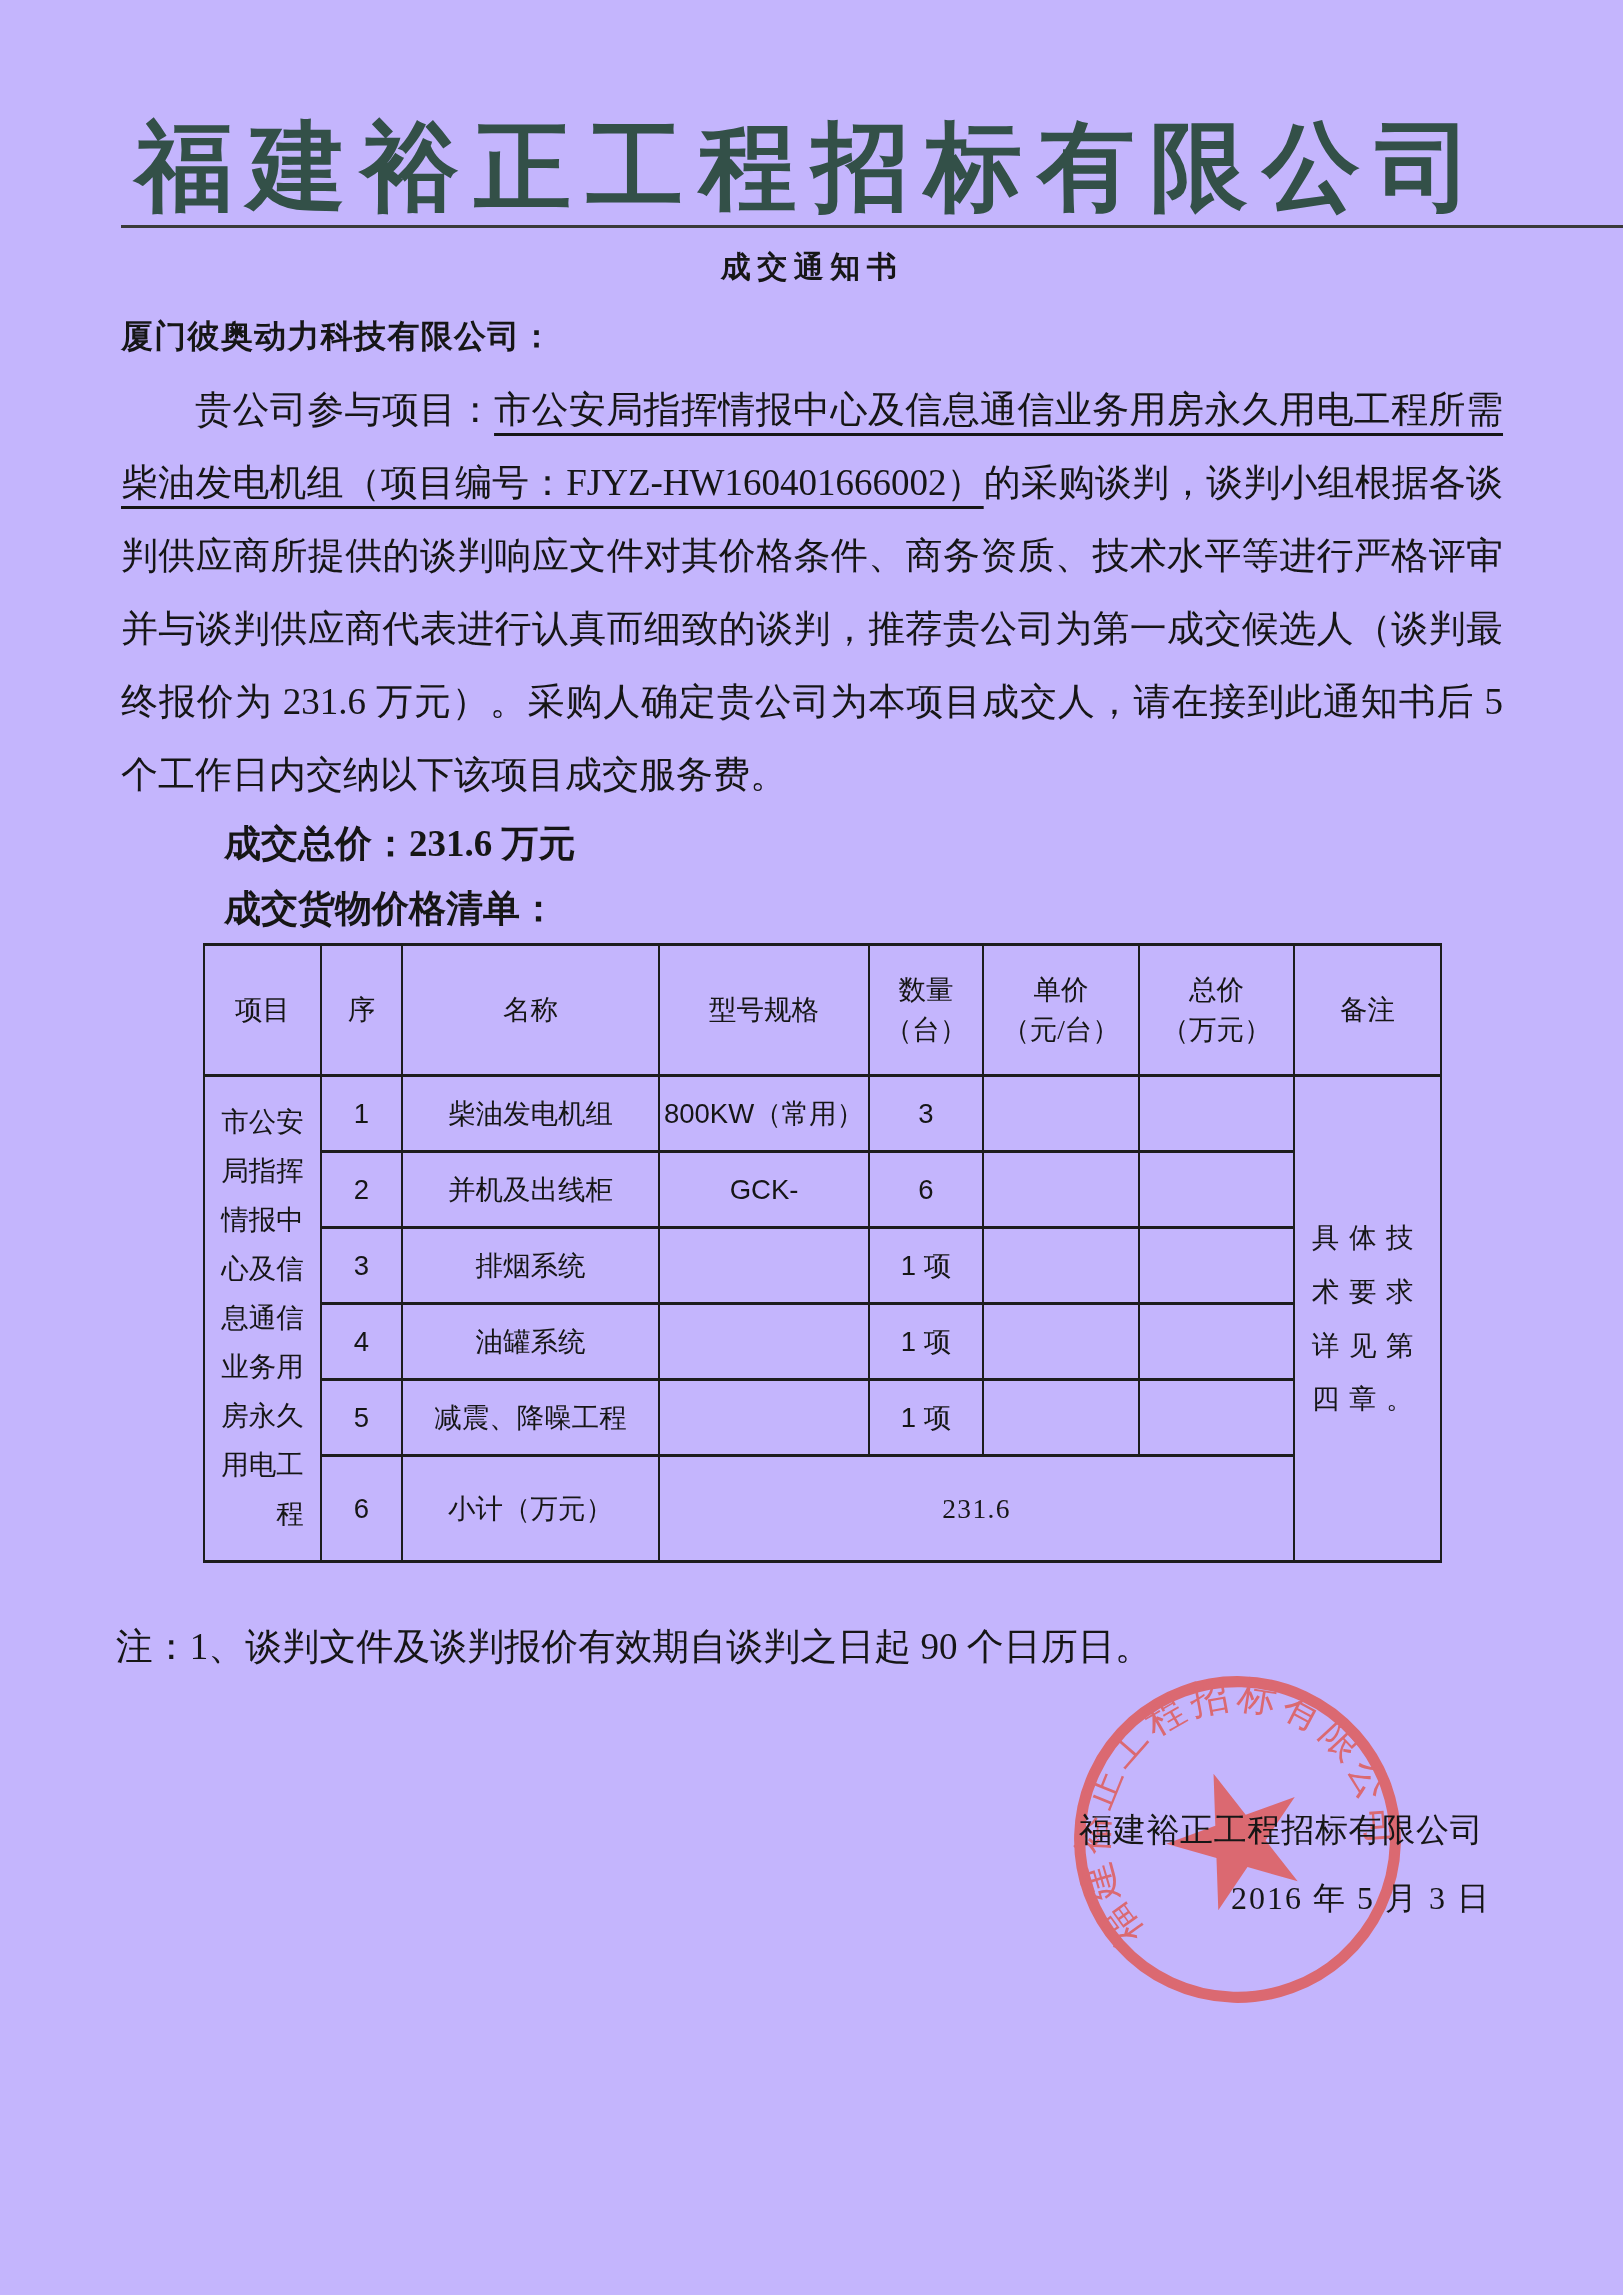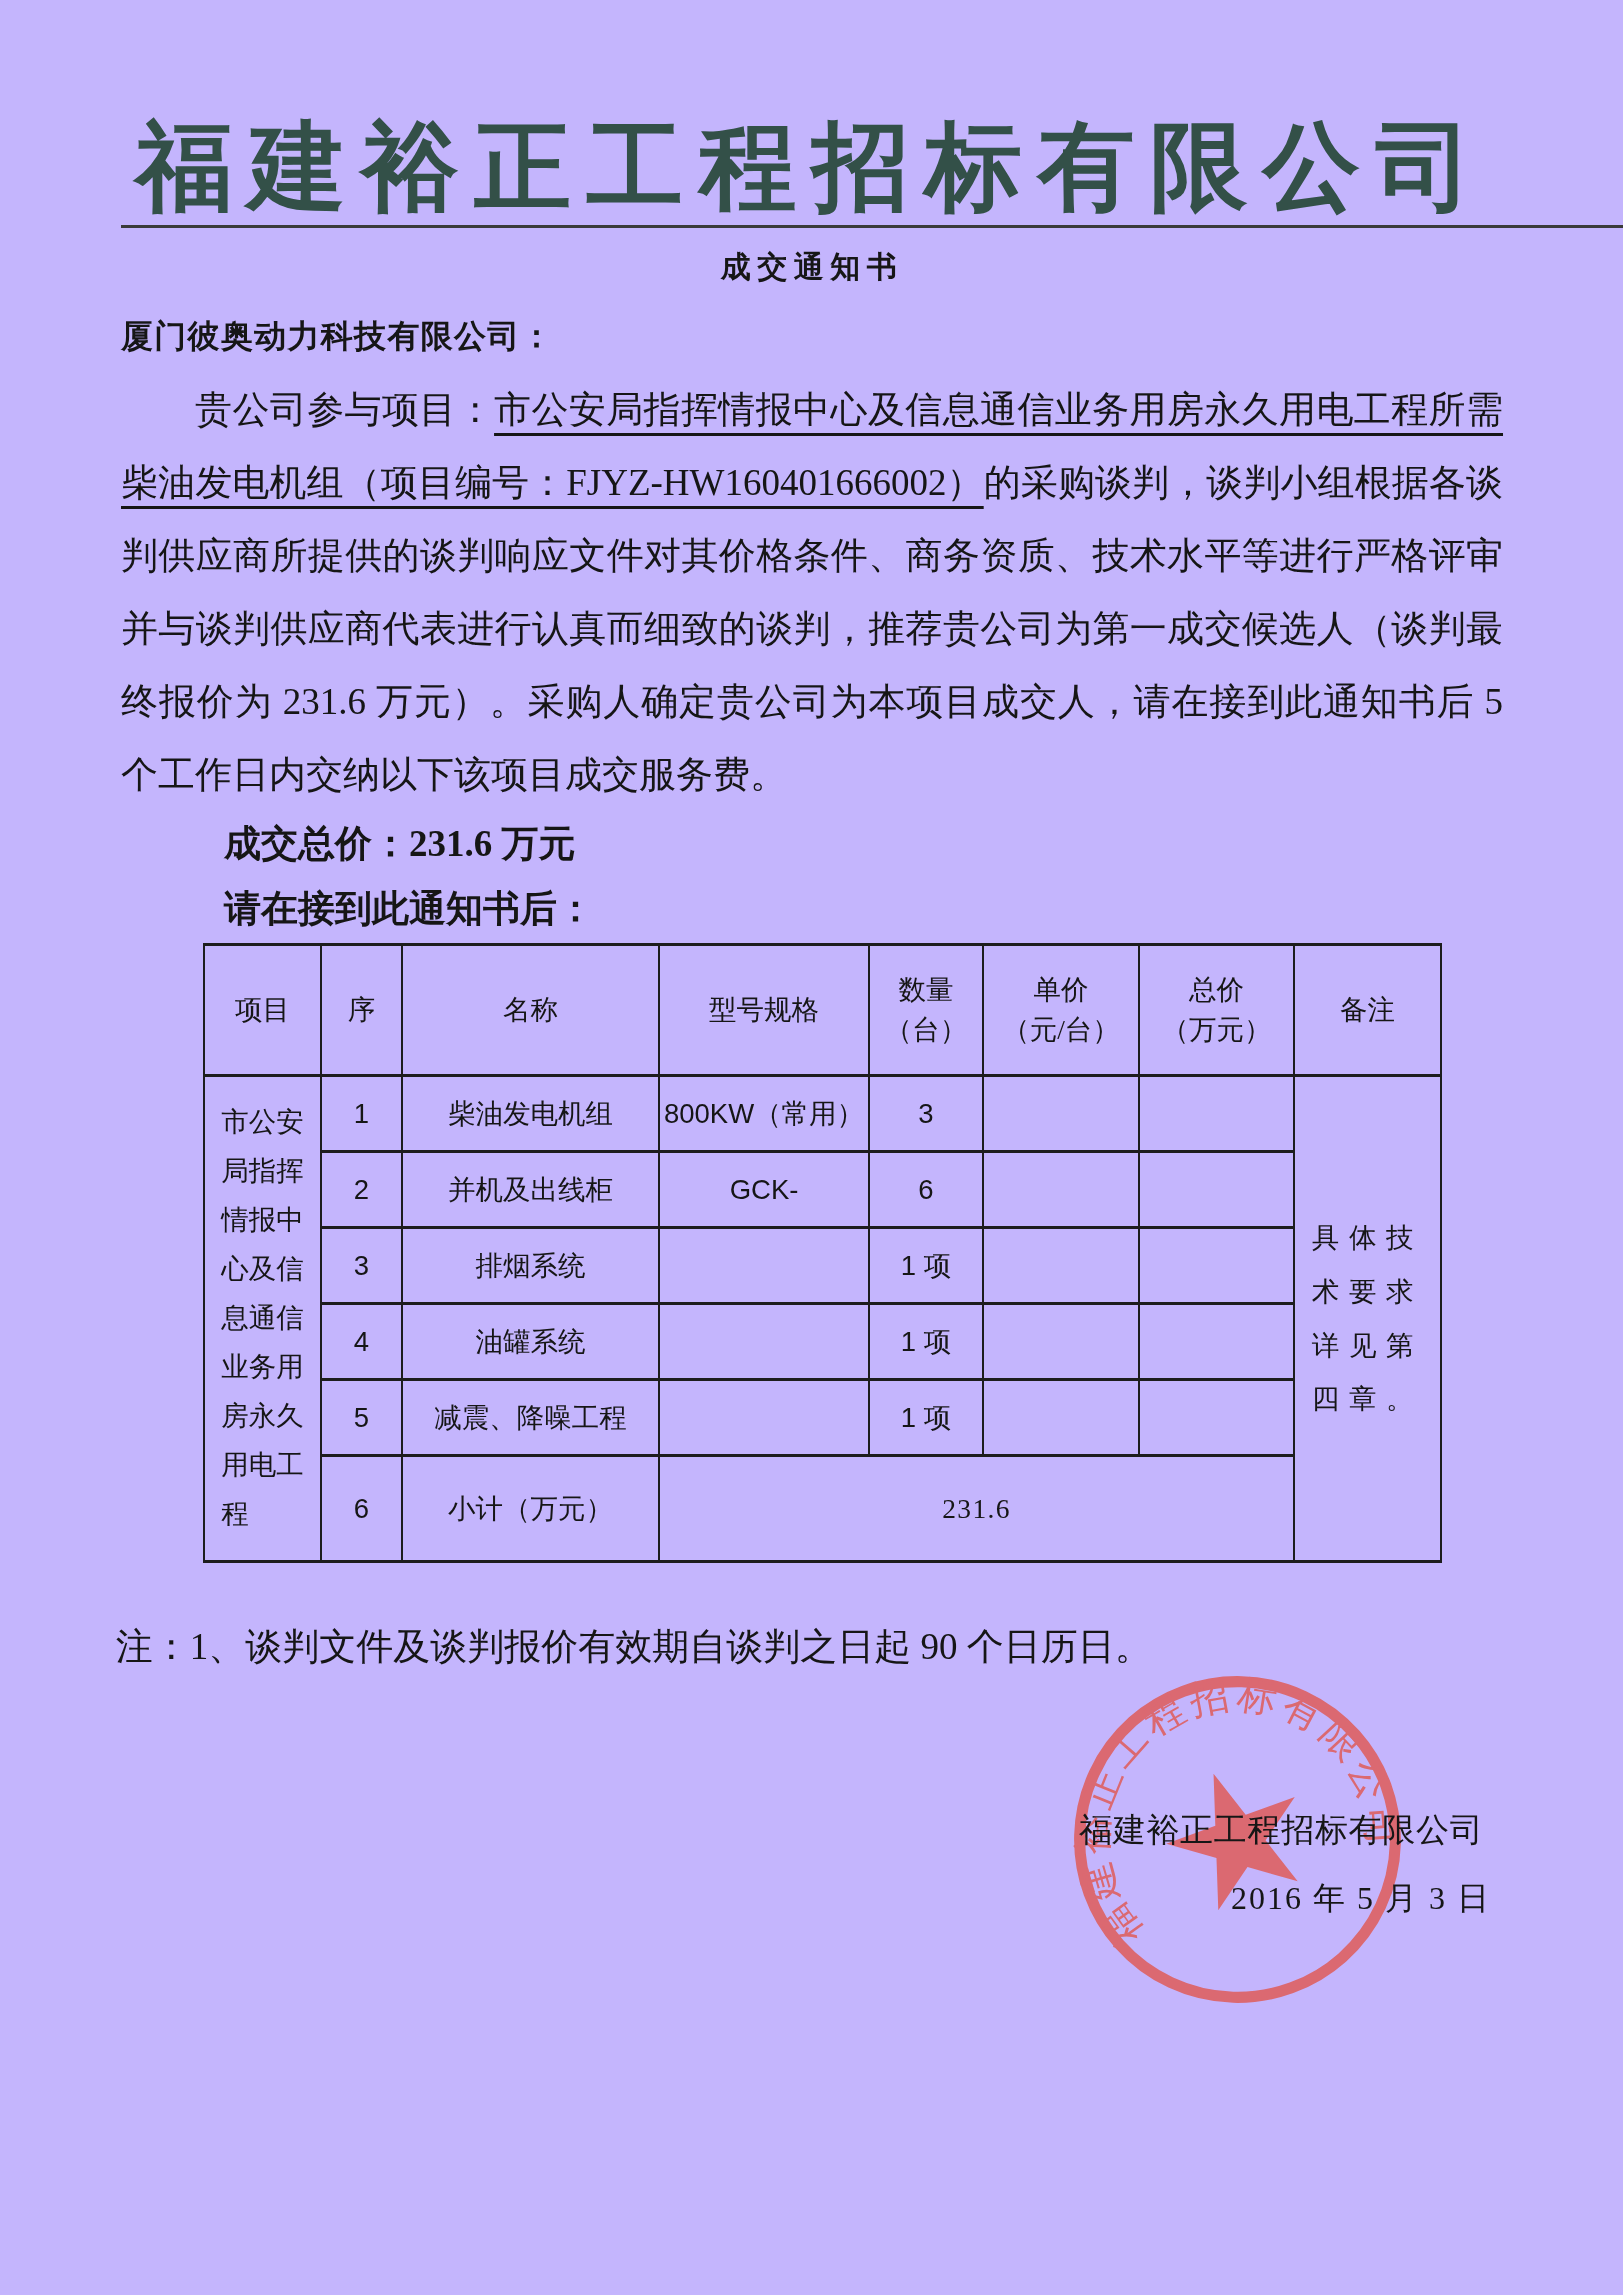--- a/index.html
+++ b/index.html
@@ -88,21 +88,21 @@
   tr.hdr > th { height: 128px; font-size: 27.5px; white-space: pre-line; line-height: 1.45; }
   tr.r > td  { height: 73px; font-size: 27.5px; }
   tr.sub > td { height: 103px; font-size: 27.5px; }
   .cjk-wrap {
     width: 3em;
     margin: 8px auto;
     font-size: 27.5px;
     line-height: 1.78;
     word-break: break-all;
     line-break: anywhere;
-    text-align: left;
+    text-align: right;
   }
   .remark-wrap {
     width: 4.05em;
     margin: 0 auto;
     font-size: 27.5px;
     line-height: 1.95;
     letter-spacing: 0.35em;
     word-break: break-all;
     line-break: anywhere;
     text-align: left;
@@ -154,21 +154,21 @@
     <div class="company-name">福建裕正工程招标有限公司</div>
     <div class="head-rule"></div>
 
     <div class="doc-title">成交通知书</div>
 
     <div class="addressee">厦门彼奥动力科技有限公司：</div>
 
     <p class="body-para"><span>贵公司参与项目：</span><span class="u">市公安局指挥情报中心及信息通信业务用房永久用电工程所需柴油发电机组（项目编号：FJYZ-HW160401666002）</span><span>的采购谈判，谈判小组根据各谈判供应商所提供的谈判响应文件对其价格条件、商务资质、技术水平等进行严格评审并与谈判供应商代表进行认真而细致的谈判，推荐贵公司为第一成交候选人（谈判最终报价为 231.6 万元）。采购人确定贵公司为本项目成交人，请在接到此通知书后 5 个工作日内交纳以下该项目成交服务费。</span></p>
 
     <div class="total-line">成交总价：231.6 万元</div>
-    <div class="list-line">请在接到此通知书后：</div>
+    <div class="list-line">成交货物价格清单：</div>
 
     <table class="goods">
       <colgroup>
         <col style="width:117px">
           <col style="width:81px">
           <col style="width:257px">
         <col style="width:210px">
           <col style="width:114px">
           <col style="width:156px">
         <col style="width:155px">

